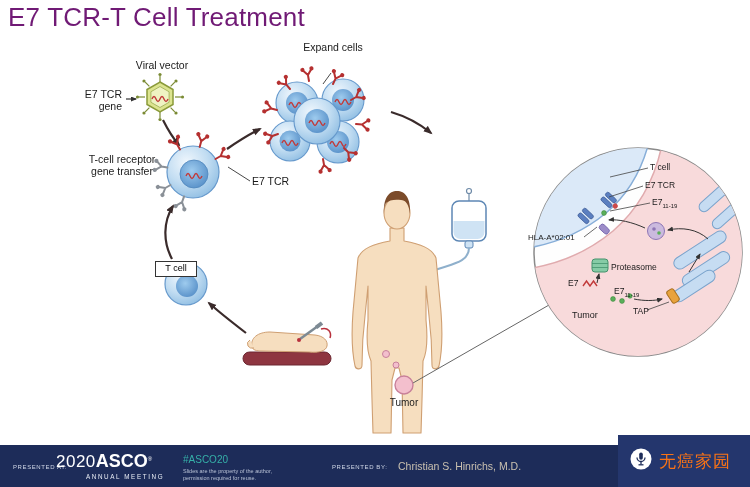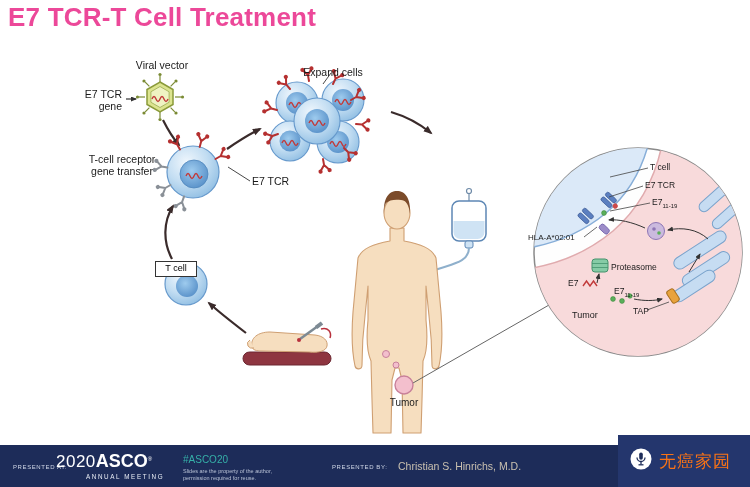--- a/index.html
+++ b/index.html
@@ -1,19 +1,19 @@
 <!DOCTYPE html>
 <html><head>
 <meta charset="utf-8">
 <style>
   html,body{margin:0;padding:0;background:#e8e8e8;}
   .slide{position:relative;width:750px;height:487px;background:#fff;overflow:hidden;
          font-family:"Liberation Sans",sans-serif;}
-  .title{position:absolute;left:8px;top:2px;margin:0;font-size:26px;font-weight:bold;
-         color:#ec4899;letter-spacing:0.2px;}
+  .title{position:absolute;left:8px;top:2px;margin:0;font-size:26px;font-weight:normal;
+         color:#701a75;letter-spacing:0.2px;}
   .lbl{position:absolute;font-size:10.5px;line-height:1.18;color:#1a1a1a;white-space:pre-line;}
   .c{text-align:center;} .r{text-align:right;}
   .ilbl{font-size:8.5px;}
   .subsz{font-size:6px;}
   .tcell-box{position:absolute;left:155px;top:261px;width:40px;height:14px;background:#fff;
          border:1px solid #333;font-size:9px;line-height:13px;text-align:center;}
   svg.diagram{position:absolute;left:0;top:0;}
   
   .footer{position:absolute;left:0;top:445px;width:750px;height:42px;background:#1d2c59;}
   .f-at{position:absolute;left:13px;top:19px;font-size:6px;color:#cfd6e6;letter-spacing:0.6px;}
@@ -240,21 +240,21 @@
         <line x1="647" y1="310" x2="669" y2="302"></line>
       </g>
     </g>
   </svg>
 
   <div class="lbl c" style="left:118px;top:59px;width:88px">Viral vector</div>
   <div class="lbl r" style="left:66px;top:88px;width:56px">E7 TCR
 gene</div>
   <div class="lbl c" style="left:68px;top:153px;width:108px">T-cell receptor
 gene transfer</div>
-  <div class="lbl c" style="left:290px;top:66px;width:86px">Expand cells</div>
+  <div class="lbl c" style="left:290px;top:41px;width:86px">Expand cells</div>
   <div class="lbl" style="left:252px;top:175px;width:46px">E7 TCR</div>
   <div class="tcell-box">T cell</div>
   <div class="lbl c" style="left:376px;top:397px;width:56px;font-size:10px">Tumor</div>
 
   <div class="lbl ilbl" style="left:650px;top:162px">T cell</div>
   <div class="lbl ilbl" style="left:645px;top:180px">E7 TCR</div>
   <div class="lbl ilbl" style="left:652px;top:197px"><span>E7</span><sub class="subsz">11-19</sub></div>
   <div class="lbl ilbl" style="left:528px;top:233px;width:60px;font-size:8px">HLA-A*02:01</div>
   <div class="lbl ilbl" style="left:611px;top:262px">Proteasome</div>
   <div class="lbl ilbl" style="left:568px;top:278px">E7</div>

